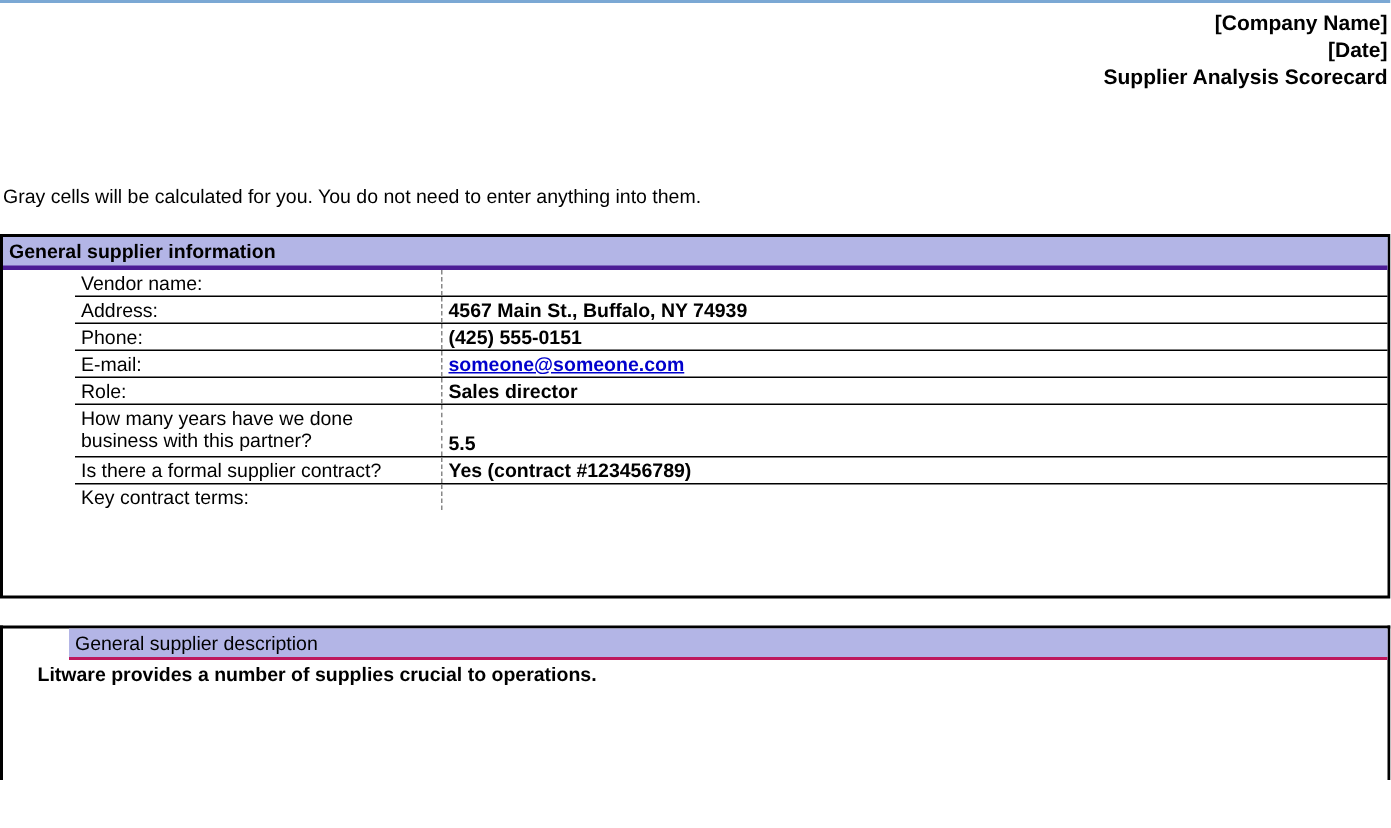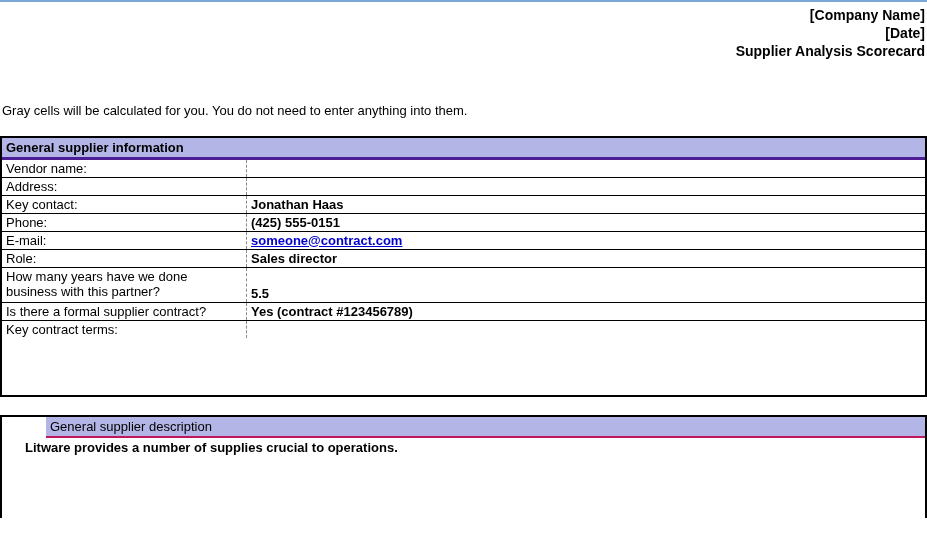--- a/index.html
+++ b/index.html
@@ -20,40 +20,41 @@
       text-align: right;
     }
     .header-line {
       font-weight: bold;
       font-size: 14px;
       line-height: 1.3;
     }
     .instructions {
       padding: 2px 2px;
       font-size: 13px;
-      margin-top: 36px;
+      margin-top: 56px;
       margin-bottom: 16px;
     }
     .section {
       border: 2px solid #000;
       border-bottom: 2px solid #000;
     }
     .section + .spacer {
       height: 18px;
     }
     .section-header {
       background: #b3b5e6;
       font-weight: bold;
       font-size: 13px;
       padding: 2px 4px;
       border-bottom: 3px solid #4c1d95;
     }
     .row {
       display: flex;
       border-bottom: 1px solid #000;
+      margin-left: 48px;
     }
     .row:last-child { border-bottom: none; justify-content: space-between; }
     .label-cell {
       width: 245px;
       padding: 1px 4px;
       font-size: 13px;
       border-right: 1px dashed #888;
     }
     .value-cell {
       flex: 1;
@@ -110,32 +111,29 @@
 <div class="instructions">Gray cells will be calculated for you. You do not need to enter anything into them.</div>
 
 <div class="section">
   <div class="section-header">General supplier information</div>
 
   <div class="row">
     <div class="label-cell">Vendor name:</div>
   </div>
   <div class="row">
     <div class="label-cell">Address:</div>
-  </div>
-  <div class="row">
-    <div class="label-cell">Key contact:</div>
-    <div class="value-cell">Jonathan Haas</div>
+    <div class="value-cell">4567 Main St., Buffalo, NY 74939</div>
   </div>
   <div class="row">
     <div class="label-cell">Phone:</div>
     <div class="value-cell">(425) 555-0151</div>
   </div>
   <div class="row">
     <div class="label-cell">E-mail:</div>
-    <div class="value-cell link">someone@contract.com</div>
+    <div class="value-cell link">someone@someone.com</div>
   </div>
   <div class="row">
     <div class="label-cell">Role:</div>
     <div class="value-cell">Sales director</div>
   </div>
   <div class="row row-tall">
     <div class="label-cell">How many years have we done business with this partner?</div>
     <div class="value-cell">5.5</div>
   </div>
   <div class="row">

